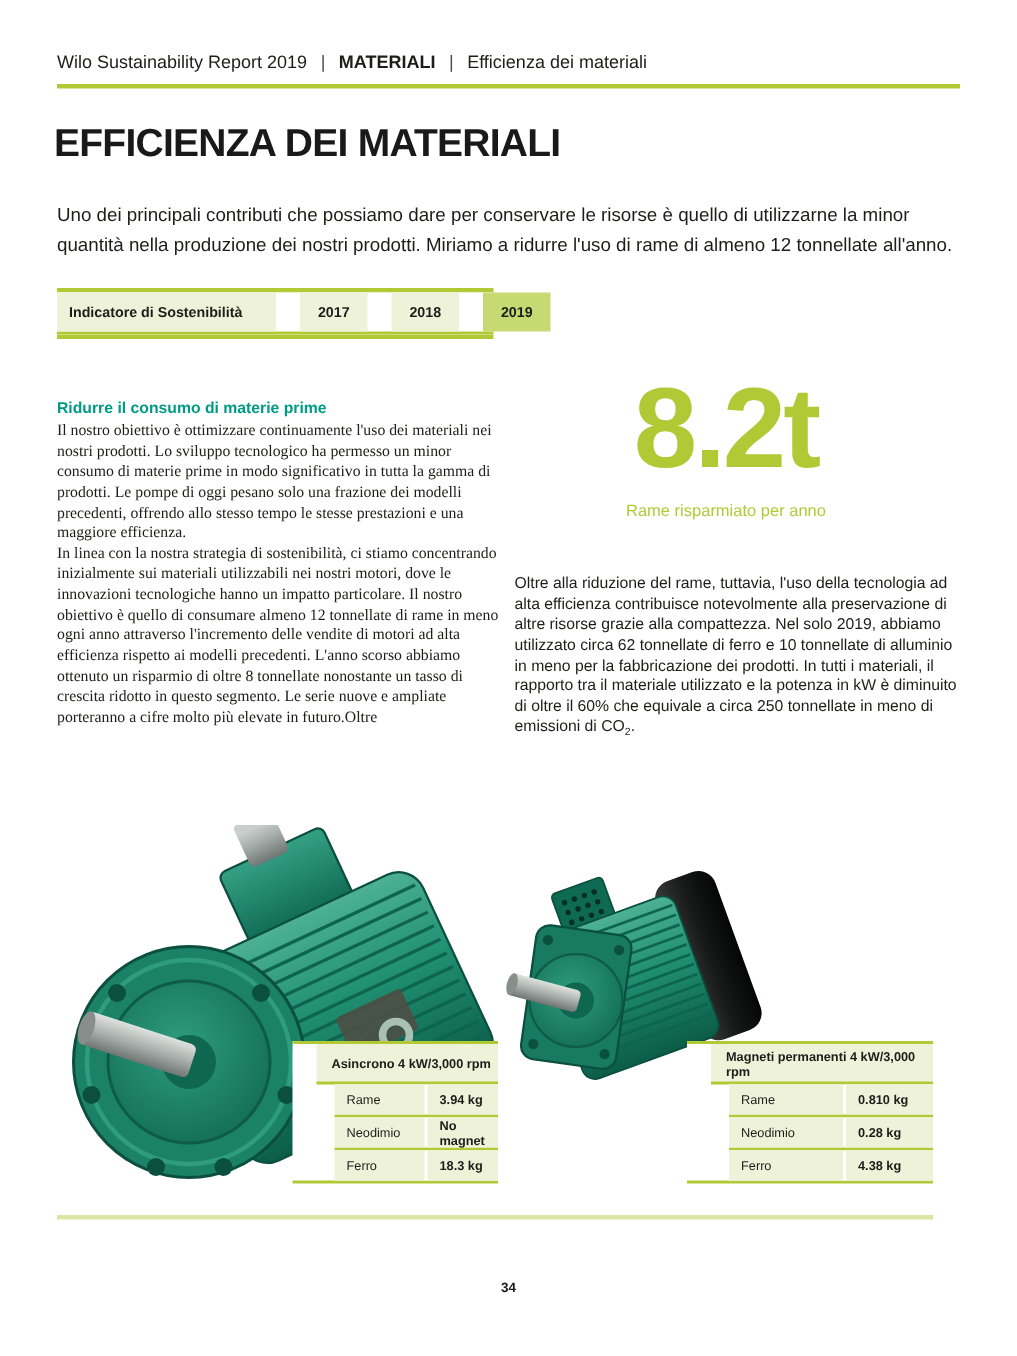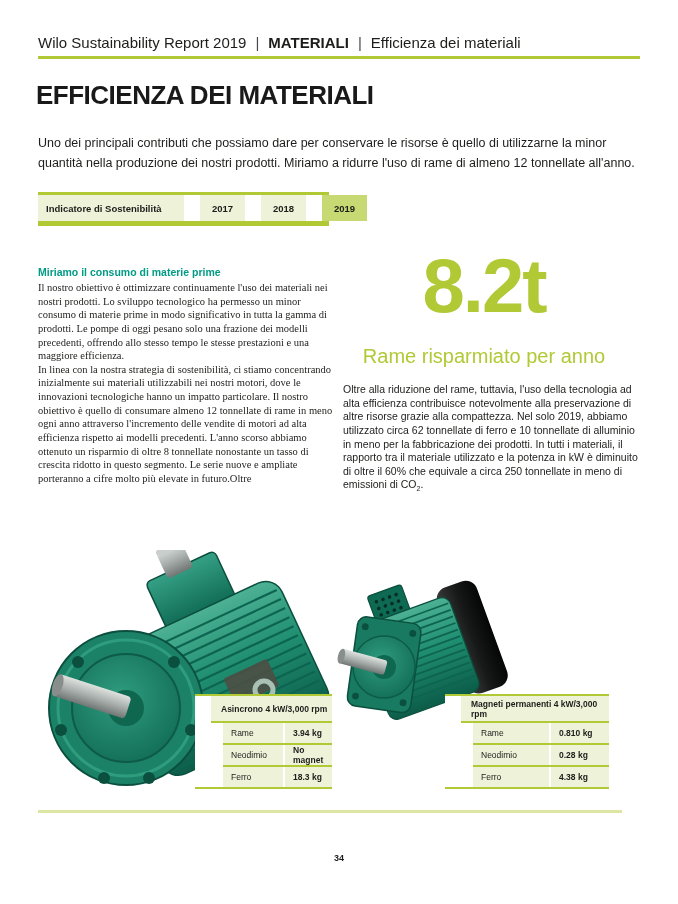--- a/index.html
+++ b/index.html
@@ -1,21 +1,21 @@
 <!DOCTYPE html>
 <html style="--lime: #b2c936; --teal: #009b85; --cellbg: #edf2d8; --cellhl: #c6d972; --palerule: #dce5a1; --text: #1d1d1b; --motor_teal: #1f8e71;"><head>
 <meta charset="utf-8">
 <style>
   html,body{margin:0;padding:0;background:#ffffff;}
   .page{
     position:relative;width:678px;height:904px;background:#ffffff;overflow:hidden;
     font-family:"Liberation Sans", sans-serif;color:var(--text,#1d1d1b);
   }
   
-  .breadcrumb{position:absolute;left:38px;top:34px;font-size:15px;color:#1d1d1b;display:flex;align-items:flex-start;}
+  .breadcrumb{position:absolute;left:38px;top:34px;font-size:12px;color:#1d1d1b;display:flex;align-items:flex-start;}
   .breadcrumb .sep{margin:0 9px;color:#4a4a4a;}
   .breadcrumb .bold{font-weight:bold;}
   .top-rule{position:absolute;left:38px;top:56px;width:602px;height:3px;background:var(--lime,#b5cb33);}
   
   .page-title{position:absolute;left:36px;top:80px;font-size:26px;font-weight:bold;letter-spacing:-0.5px;color:#191919;}
   .intro{position:absolute;left:38px;top:117px;width:604px;font-size:12.5px;line-height:1.6;color:#1d1d1b;margin-top:16px;}
   
   .kpi-table{position:absolute;left:38px;top:192px;width:291px;border-top:3px solid var(--lime,#b5cb33);border-bottom:3px solid var(--lime,#b5cb33);}
   .kpi-row{display:grid;grid-template-columns:146px 45px 45px 45px;column-gap:16px;background:#ffffff;}
   .kpi-row.kpi-head{border-bottom:2px solid var(--lime,#b5cb33);}
@@ -28,34 +28,34 @@
   
   .col-heading{position:absolute;left:38px;top:266px;font-size:10.5px;font-weight:bold;color:var(--teal,#009b85);}
   .left-col{position:absolute;left:38px;top:281px;width:299px;font-size:10.5px;line-height:1.3;color:#1d1d1b;}
   .left-col p{margin:0;font-family:Liberation Serif, serif;}
   .right-col{position:absolute;left:343px;top:383px;width:301px;font-size:10.5px;line-height:1.3;color:#1d1d1b;}
   .right-col p{margin:0;}
   sub{font-size:7px;}
   
   .highlight{position:absolute;left:343px;top:246px;width:282px;text-align:center;color:var(--lime,#b5cb33);}
   .highlight .value{font-size:76px;line-height:1.05;font-weight:bold;letter-spacing:-2px;}
-  .highlight .label{font-size:20px;margin-top:19px;}
+  .highlight .label{font-size:11px;margin-top:9px;}
   
   .motor1{position:absolute;left:28px;top:550px;}
   .motor2{position:absolute;left:336px;top:550px;}
   
   .spec{position:absolute;border-top:2px solid var(--lime,#b5cb33);border-bottom:2px solid var(--lime,#b5cb33);font-size:8.5px;background:#fff;}
   .spec-title{background:var(--cellbg,#edf2d8);font-weight:bold;height:25px;display:flex;align-items:center;padding-left:10px;border-bottom:2px solid var(--lime,#b5cb33);color:#1d1d1b;margin-left:16px;}
   .spec-row{display:grid;column-gap:2px;background:#ffffff;border-bottom:2px solid var(--lime,#b5cb33);margin-left:28px;}
   .spec-row:last-child{border-bottom:none;}
   .spec-row > div{background:var(--cellbg,#edf2d8);height:20px;display:flex;align-items:center;padding-left:8px;color:#1d1d1b;}
   .spec-row .val{font-weight:bold;}
   .spec1{left:195px;top:694px;width:137px;}
   .spec1 .spec-row{grid-template-columns:60px 1fr;}
-  .spec2{left:445px;top:694px;width:164px;}
+  .spec2{left:458px;top:694px;width:164px;}
   .spec2 .spec-row{grid-template-columns:76px 1fr;}
   
   .caption{position:absolute;left:38px;top:795px;font-size:9px;color:#1d1d1b;}
   .caption-rule{position:absolute;left:38px;top:810px;width:584px;height:3px;background:var(--palerule,#dce5a1);}
   .page-num{position:absolute;left:0;top:853px;width:678px;text-align:center;font-size:9px;font-weight:bold;color:#1d1d1b;}
 </style>
 </head>
 <body>
 
 <div class="page">
@@ -74,21 +74,21 @@
 
   <div class="kpi-table">
     <div class="kpi-row kpi-head">
       <div class="kpi-cell lbl">Indicatore di Sostenibilità</div>
       <div class="kpi-cell num">2017</div>
       <div class="kpi-cell num">2018</div>
       <div class="kpi-cell num hl">2019</div>
     </div>
   </div>
 
-  <div class="col-heading">Miriamo il consumo di materie prime</div>
+  <div class="col-heading">Ridurre il consumo di materie prime</div>
   <div class="left-col">
     <p>Il nostro obiettivo è ottimizzare continuamente l'uso dei materiali nei nostri prodotti. Lo sviluppo tecnologico ha permesso un minor consumo di materie prime in modo significativo in tutta la gamma di prodotti. Le pompe di oggi pesano solo una frazione dei modelli precedenti, offrendo allo stesso tempo le stesse prestazioni e una maggiore efficienza.</p>
     <p>In linea con la nostra strategia di sostenibilità, ci stiamo concentrando inizialmente sui materiali utilizzabili nei nostri motori, dove le innovazioni tecnologiche hanno un impatto particolare. Il nostro obiettivo è quello di consumare almeno 12 tonnellate di rame in meno ogni anno attraverso l'incremento delle vendite di motori ad alta efficienza rispetto ai modelli precedenti. L'anno scorso abbiamo ottenuto un risparmio di oltre 8 tonnellate nonostante un tasso di crescita ridotto in questo segmento. Le serie nuove e ampliate porteranno a cifre molto più elevate in futuro.Oltre</p>
   </div>
 
   <div class="highlight">
     <div class="value">8.2t</div>
     <div class="label">Rame risparmiato per anno</div>
   </div>
 

